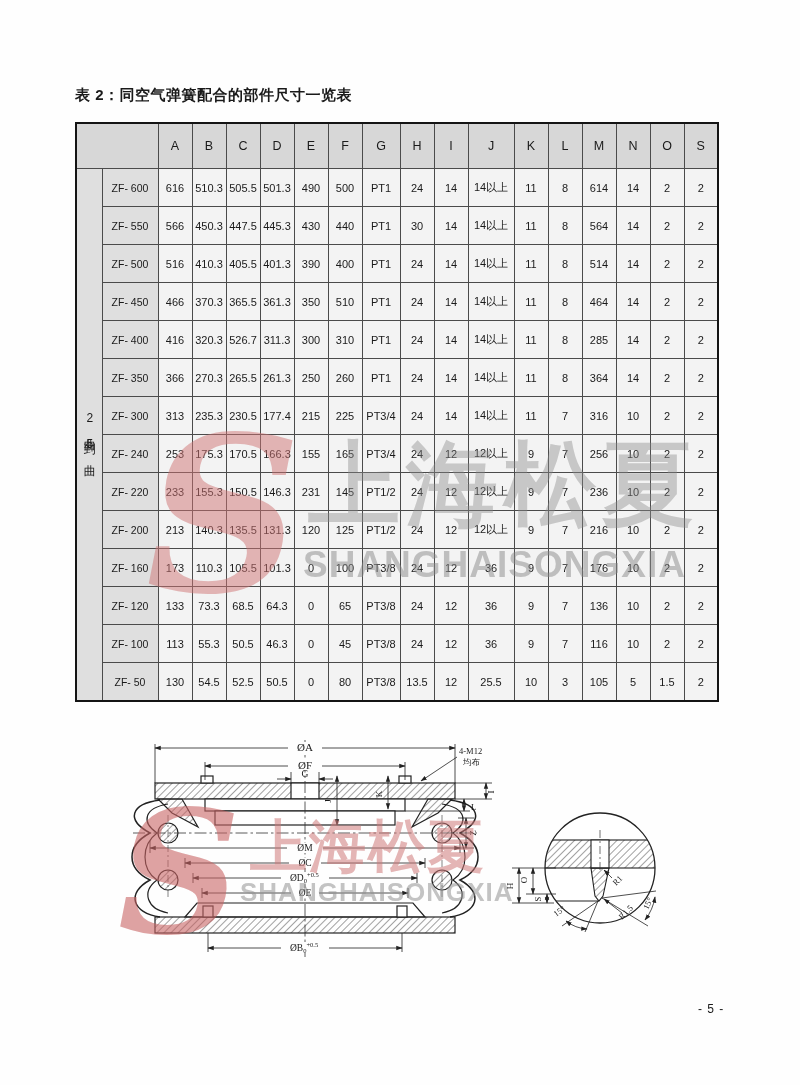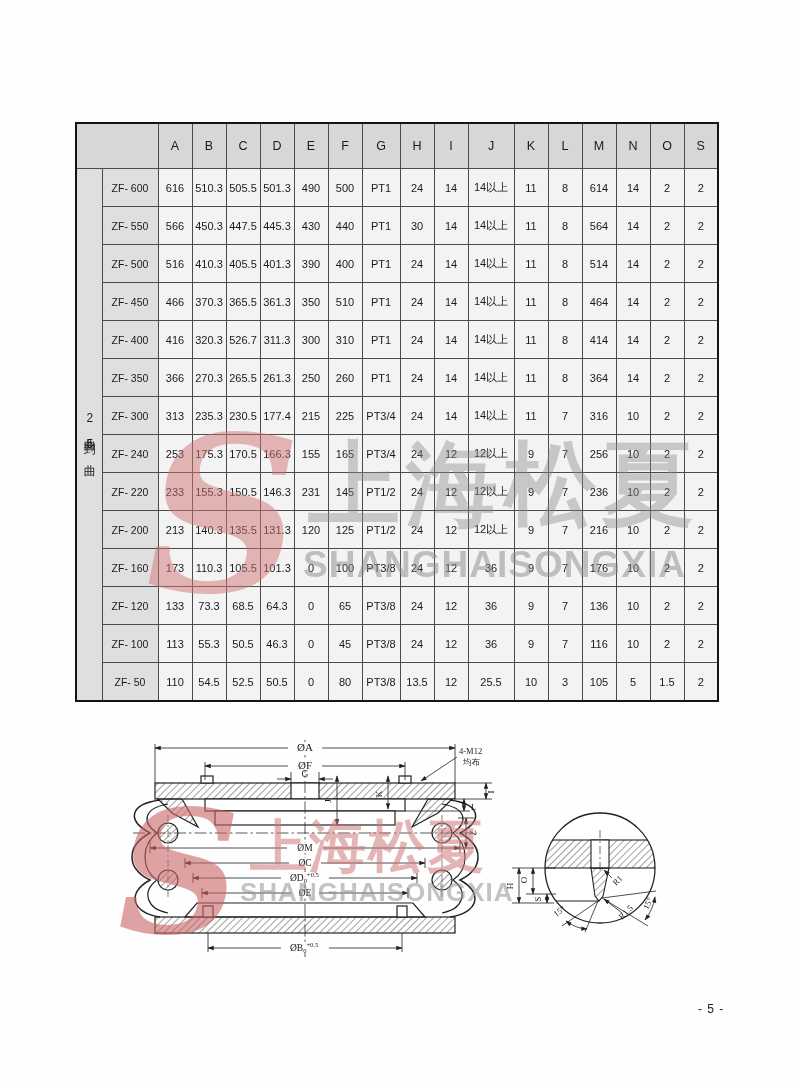--- a/index.html
+++ b/index.html
@@ -29,20 +29,21 @@
           color:rgba(145,145,145,0.55);}
   #pageno{position:absolute;left:698px;top:1002px;font-size:12px;letter-spacing:1px;z-index:1;}
   #drawing{position:absolute;left:0;top:0;z-index:2;pointer-events:none;}
   #drawing text{font-family:"Liberation Serif",serif;fill:#1a1a1a;}
 </style>
 </head>
 <body>
 
 <div id="page">
 
+  <div id="title">表 2：同空气弹簧配合的部件尺寸一览表</div>
 
   <table id="dimtable">
     <colgroup>
       <col style="width:26px">
         <col style="width:56px">
       <col style="width:34px">
         <col style="width:34px">
         <col style="width:34px">
         <col style="width:34px">
       <col style="width:34px">
@@ -164,21 +165,21 @@
           <td>526.7</td>
           <td>311.3</td>
           <td>300</td>
           <td>310</td>
           <td>PT1</td>
           <td>24</td>
           <td>14</td>
           <td>14以上</td>
           <td>11</td>
           <td>8</td>
-          <td>414</td>
+          <td>285</td>
           <td>14</td>
           <td>2</td>
           <td>2</td>
         </tr>
         <tr>
           <td class="model">ZF- 350</td>
           <td>366</td>
           <td>270.3</td>
           <td>265.5</td>
           <td>261.3</td>
@@ -323,21 +324,21 @@
           <td>36</td>
           <td>9</td>
           <td>7</td>
           <td>116</td>
           <td>10</td>
           <td>2</td>
           <td>2</td>
         </tr>
         <tr>
           <td class="model">ZF- 50</td>
-          <td>110</td>
+          <td>130</td>
           <td>54.5</td>
           <td>52.5</td>
           <td>50.5</td>
           <td>0</td>
           <td>80</td>
           <td>PT3/8</td>
           <td>13.5</td>
           <td>12</td>
           <td>25.5</td>
           <td>10</td>

